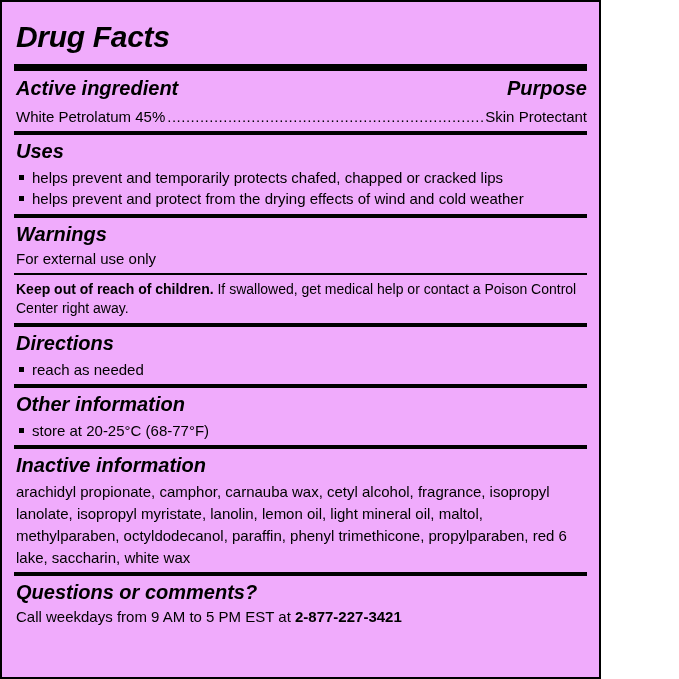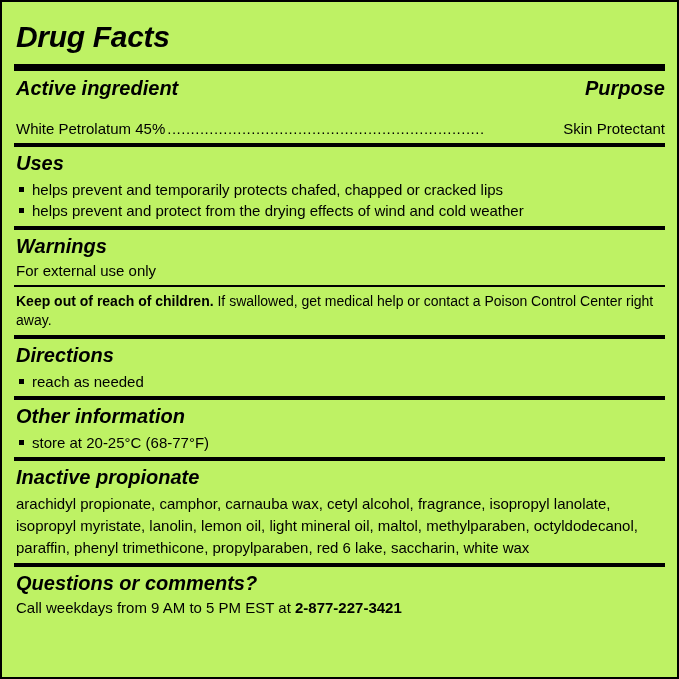--- a/index.html
+++ b/index.html
@@ -10,25 +10,25 @@
   body {
     width: 679px;
     height: 679px;
     font-family: "Liberation Sans", sans-serif;
     color: #000000;
     -webkit-font-smoothing: antialiased;
   }
 
   .panel {
     box-sizing: border-box;
-    width: 679px;
+    width: 601px;
     height: 679px;
     border: 2px solid #000000;
     padding: 8px 12px 0 12px;
-    background: #bef264;
+    background: #f0abfc;
   }
 
   .title {
     font-size: 30px;
     font-weight: bold;
     font-style: italic;
     letter-spacing: -0.3px;
     margin: 10px 0 10px 2px;
   }
 
@@ -53,21 +53,21 @@
     font-size: 20px;
     font-weight: bold;
     font-style: italic;
     margin: 2px 0 4px 2px;
   }
 
   .row-head {
     display: flex;
     justify-content: space-between;
     align-items: baseline;
-    margin: 2px 0 20px 2px;
+    margin: 2px 0 8px 2px;
   }
   .row-head .heading {
     margin: 0;
   }
 
   .ai-line {
     display: flex;
     align-items: baseline;
     font-size: 15px;
     margin: 0 0 6px 2px;
@@ -187,21 +187,21 @@
   <div class="section">
     <div class="heading">Other information</div>
     <ul class="bullets">
       <li>store at 20-25°C (68-77°F)</li>
     </ul>
   </div>
 
   <div class="rule-med"></div>
 
   <div class="section">
-    <div class="heading">Inactive propionate</div>
+    <div class="heading">Inactive information</div>
     <div class="body-text">arachidyl propionate, camphor, carnauba wax, cetyl alcohol, fragrance, isopropyl lanolate, isopropyl myristate, lanolin, lemon oil, light mineral oil, maltol, methylparaben, octyldodecanol, paraffin, phenyl trimethicone, propylparaben, red 6 lake, saccharin, white wax</div>
   </div>
 
   <div class="rule-med"></div>
 
   <div class="section">
     <div class="heading">Questions or comments?</div>
     <div class="contact-line"><span>Call weekdays from 9 AM to 5 PM EST at </span><span class="phone">2-877-227-3421</span></div>
   </div>
 

